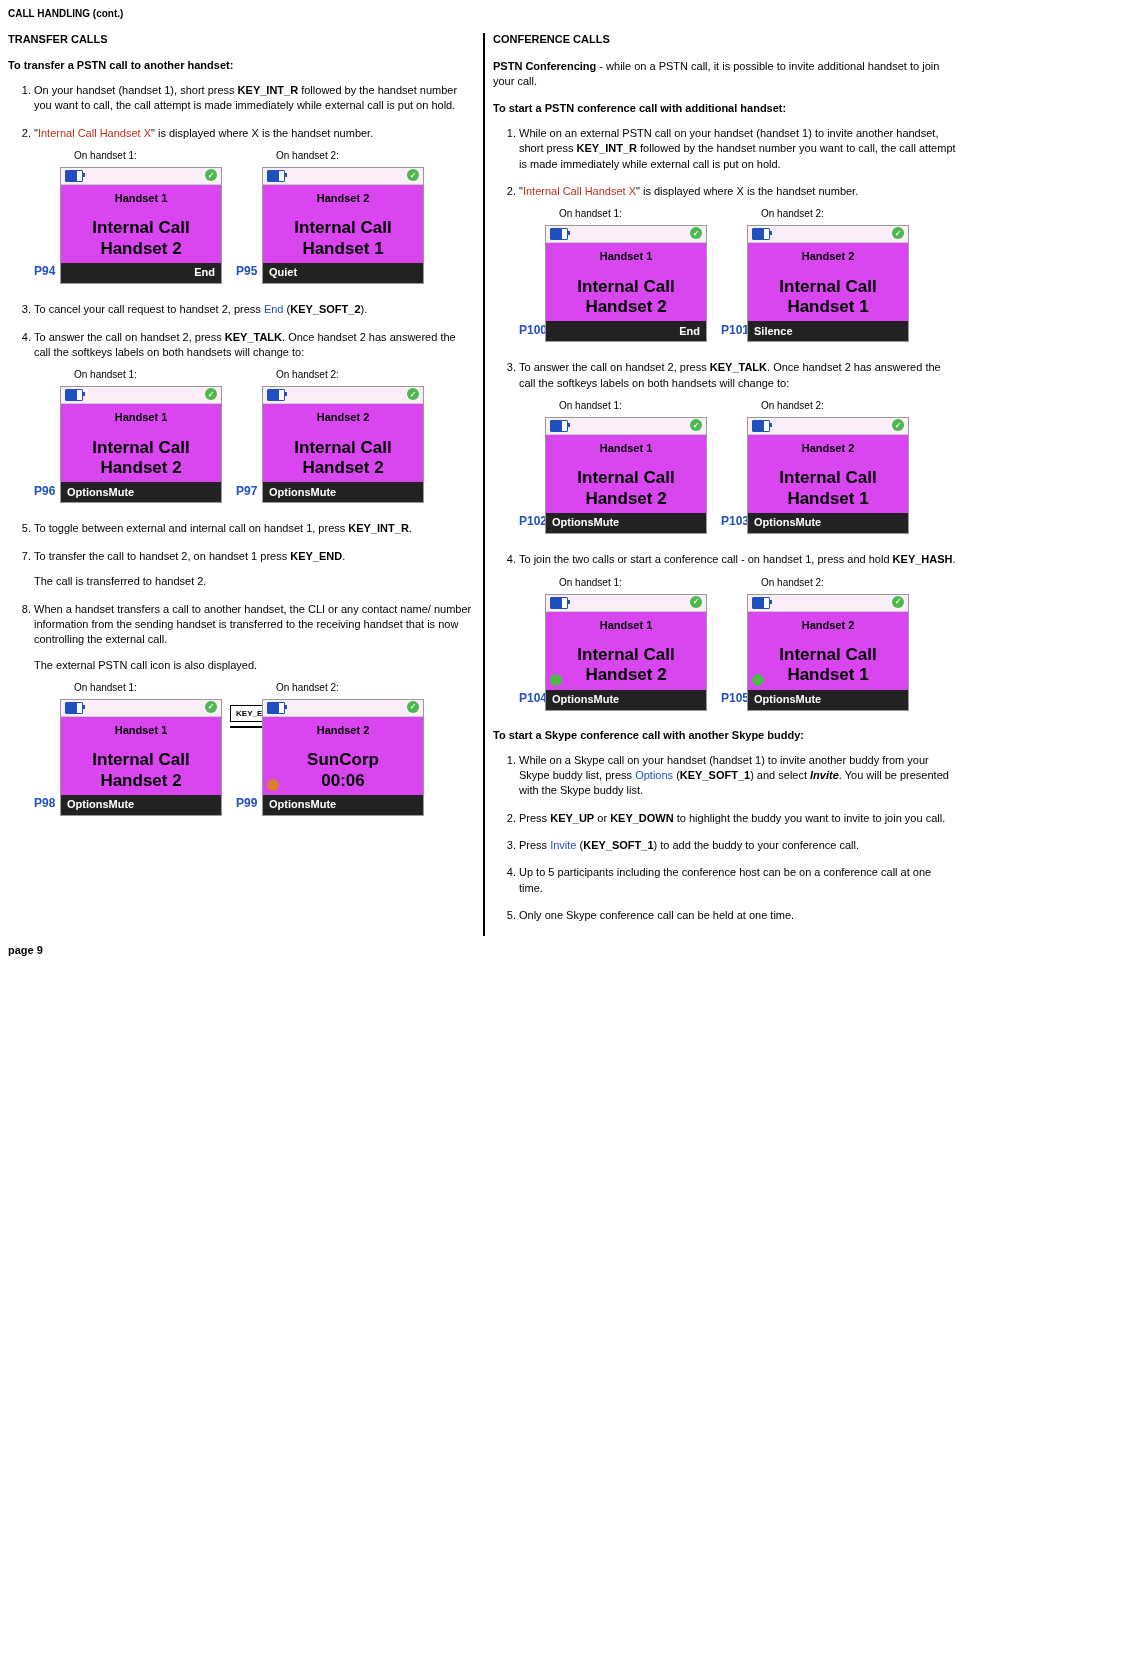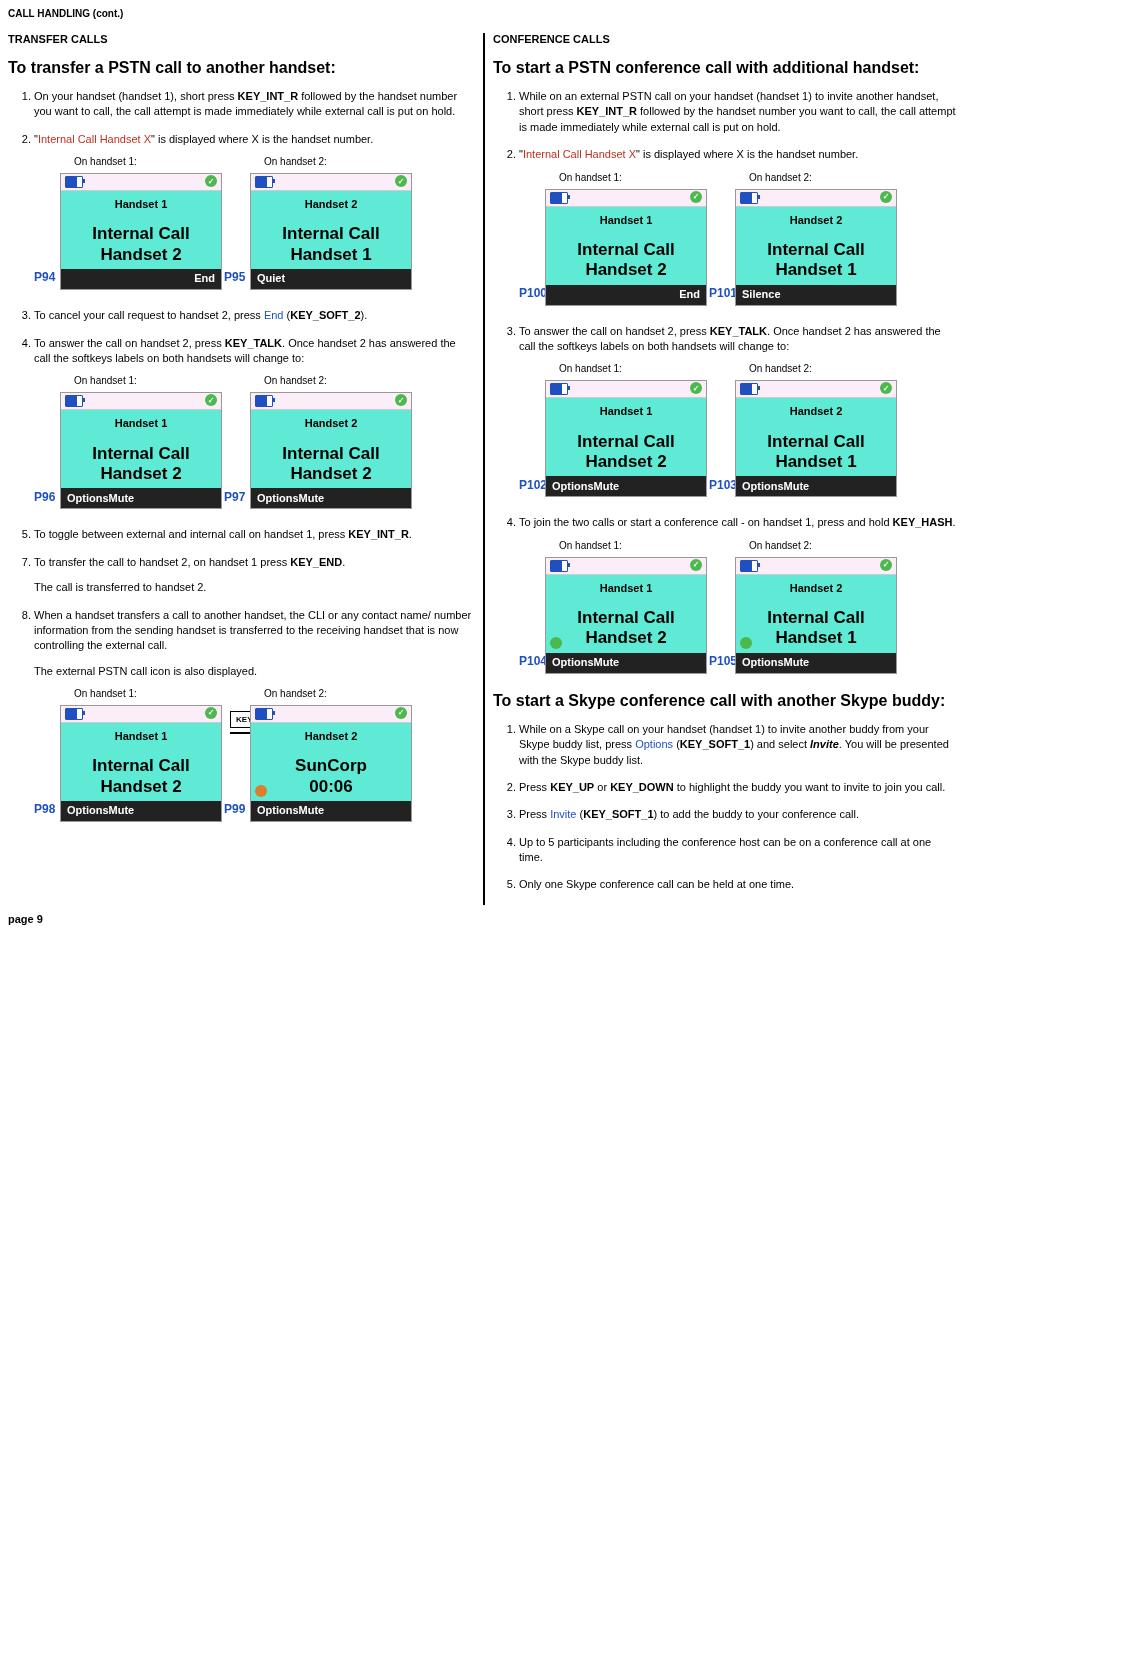--- a/index.html
+++ b/index.html
@@ -2,36 +2,36 @@
 <html><head>
 <meta charset="utf-8">
 <style>
 body{font-family:Verdana,Arial,sans-serif;font-size:11px;color:#000;margin:0;padding:8px;width:1109px}
 .page-title{font-weight:bold;font-size:10px;margin-bottom:14px}
 .cols{display:flex;gap:0}
 .col{width:465px}
 .col-left{margin-right:10px}
 .divider{width:2px;background:#000;margin:0 8px 0 0;align-self:stretch}
 h2{font-size:11px;font-weight:bold;margin:0 0 14px 0}
-h3{font-size:16px;font-weight:bold;margin:0 0 12px 0}
+h3{font-size:11px;font-weight:bold;margin:0 0 12px 0}
 p{margin:0 0 12px 0;line-height:1.4}
 ol{margin:0 0 12px 0;padding-left:26px}
 ol li{margin-bottom:12px;line-height:1.4}
 ol li .sub{margin-top:10px;display:block}
-.screens{display:flex;gap:28px;margin:8px 0 18px 26px}
+.screens{display:flex;gap:40px;margin:8px 0 18px 26px}
 .screen-wrap{position:relative}
 .screen-caption{font-size:10px;margin-bottom:4px;margin-left:14px}
 .screen-id{color:#2050c0;font-weight:bold;font-size:12px;position:absolute;left:-26px;bottom:4px}
 .screen{width:160px;border:1px solid #999;position:relative}
 .status-bar{height:16px;background:#fbeef8;border-bottom:1px solid #ccc;position:relative}
 .battery{position:absolute;left:4px;top:2px;width:16px;height:10px;border:1px solid #2050c0;border-radius:1px;background:linear-gradient(to right,#2050c0 70%,#fff 70%)}
 .battery::after{content:"";position:absolute;right:-3px;top:2px;width:2px;height:4px;background:#2050c0}
 .signal{position:absolute;right:4px;top:1px;width:12px;height:12px;border-radius:50%;background:#4db84d;display:flex;align-items:center;justify-content:center}
 .signal::after{content:"✓";color:#fff;font-size:8px;font-weight:bold}
-.screen-body{height:78px;background:#5eead4;text-align:center;position:relative}
+.screen-body{height:78px;background:#d946ef;text-align:center;position:relative}
 .handset-name{font-weight:bold;font-size:11px;padding-top:6px}
 .call-info{font-weight:bold;font-size:17px;position:absolute;bottom:4px;left:0;right:0;line-height:1.2}
 .small-icon{position:absolute;left:4px;bottom:4px;width:12px;height:12px;border-radius:50%;background:#4db84d}
 .small-icon.orange{background:#d88030}
 .softkey-bar{height:20px;background:#222;color:#fff;font-weight:bold;font-size:11px;display:flex;align-items:center;justify-content:flex-start;padding:0 6px}
 .softkey-bar.right{justify-content:flex-end}
 b{font-weight:bold}
 .red{color:#c03020}
 .blue{color:#2050c0}
 .arrow-group{position:absolute;left:170px;top:24px;width:50px}
@@ -178,20 +178,21 @@
         </div>
       </div>
     </li>
   </ol>
 </div>
 
 <div class="divider"></div>
 
 <div class="col">
   <h2>CONFERENCE CALLS</h2>
+  <p><b>PSTN Conferencing</b><span> - while on a PSTN call, it is possible to invite additional handset to join your call.</span></p>
   <h3>To start a PSTN conference call with additional handset:</h3>
   <ol>
     <li><span>While on an external PSTN call on your handset (handset 1) to invite another handset, short press </span><b>KEY_INT_R</b><span> followed by the handset number you want to call, the call attempt is made immediately while external call is put on hold.</span></li>
     <li><span>"</span><span class="red">Internal Call Handset X</span><span>" is displayed where X is the handset number.</span>
       <div class="screens">
         <div class="screen-wrap">
           <div class="screen-caption">On handset 1:</div>
           <div class="screen-id">P100</div>
           <div class="screen">
             <div class="status-bar">

